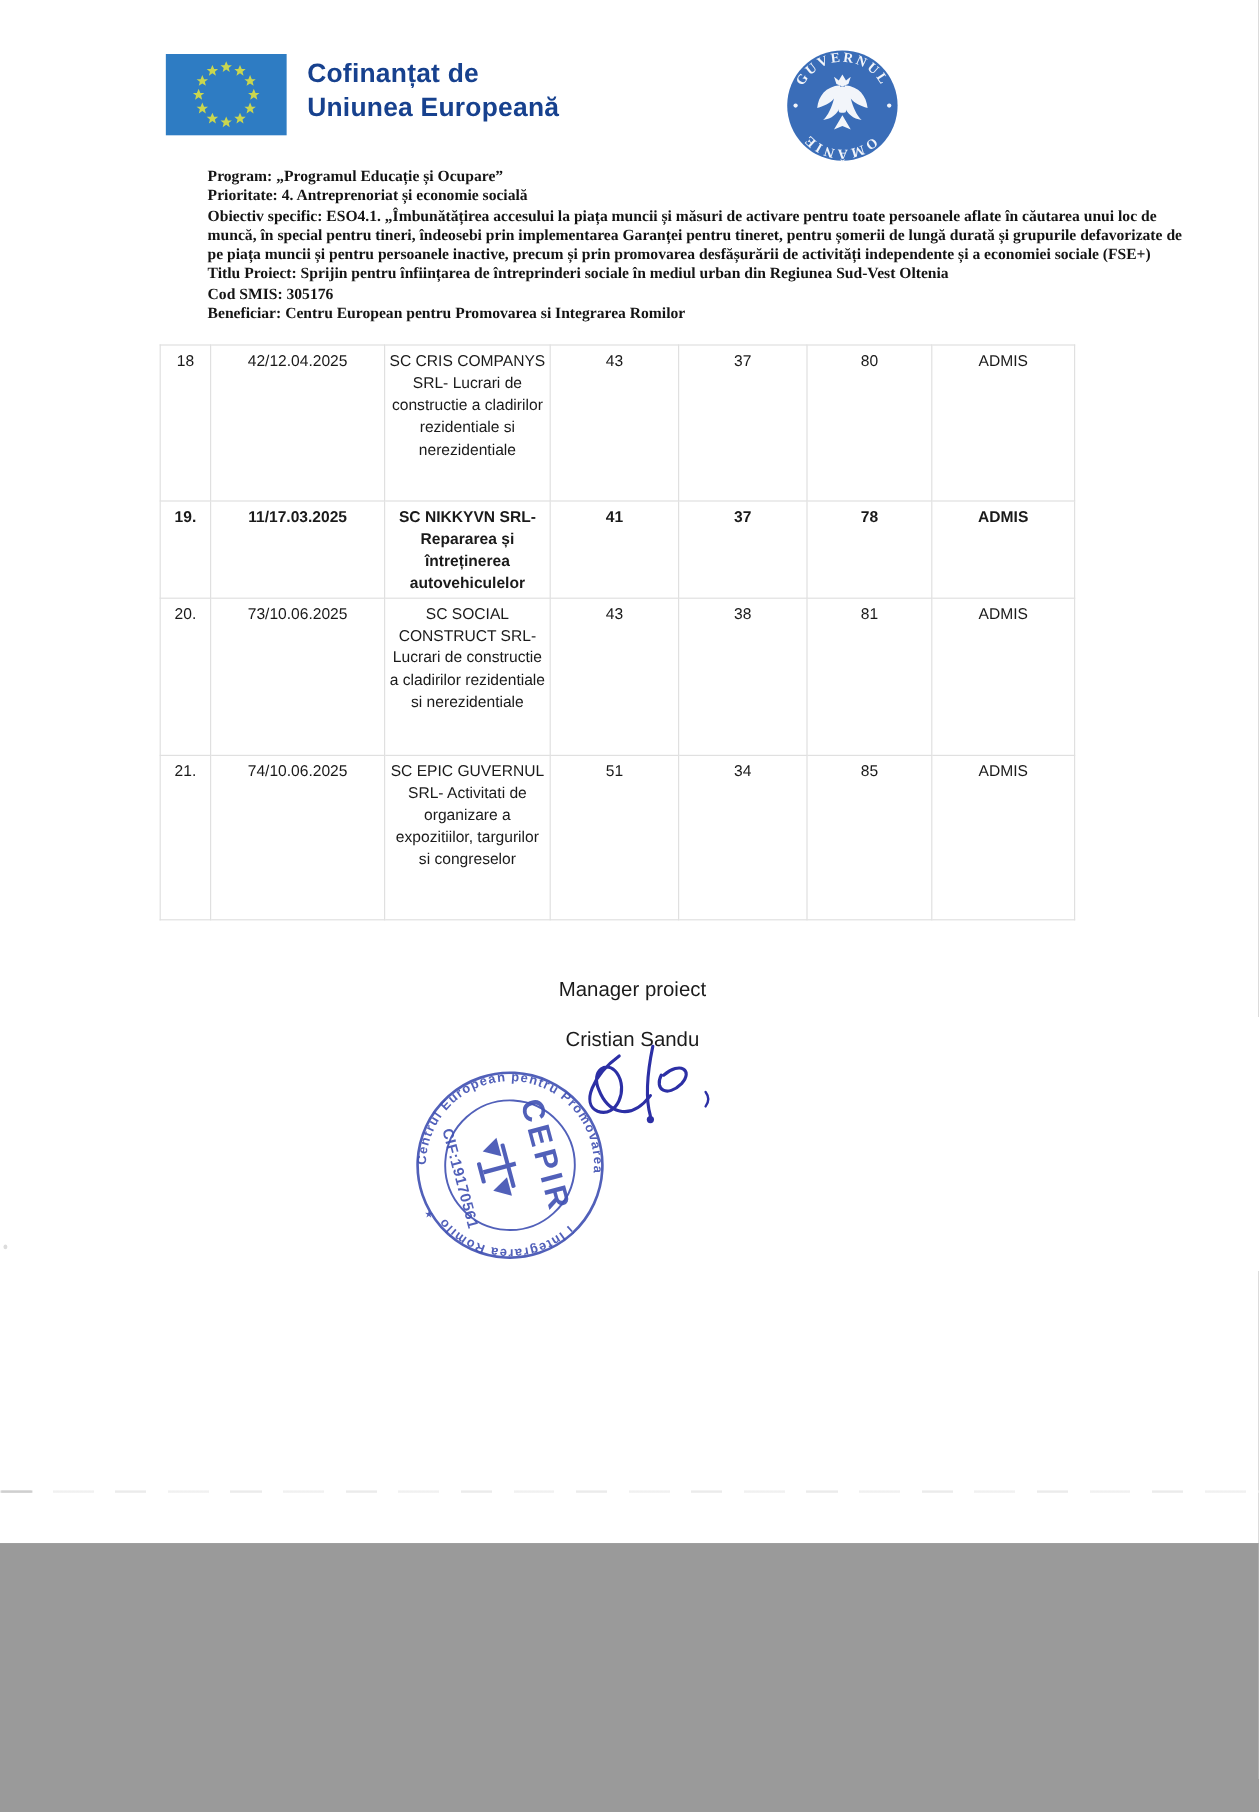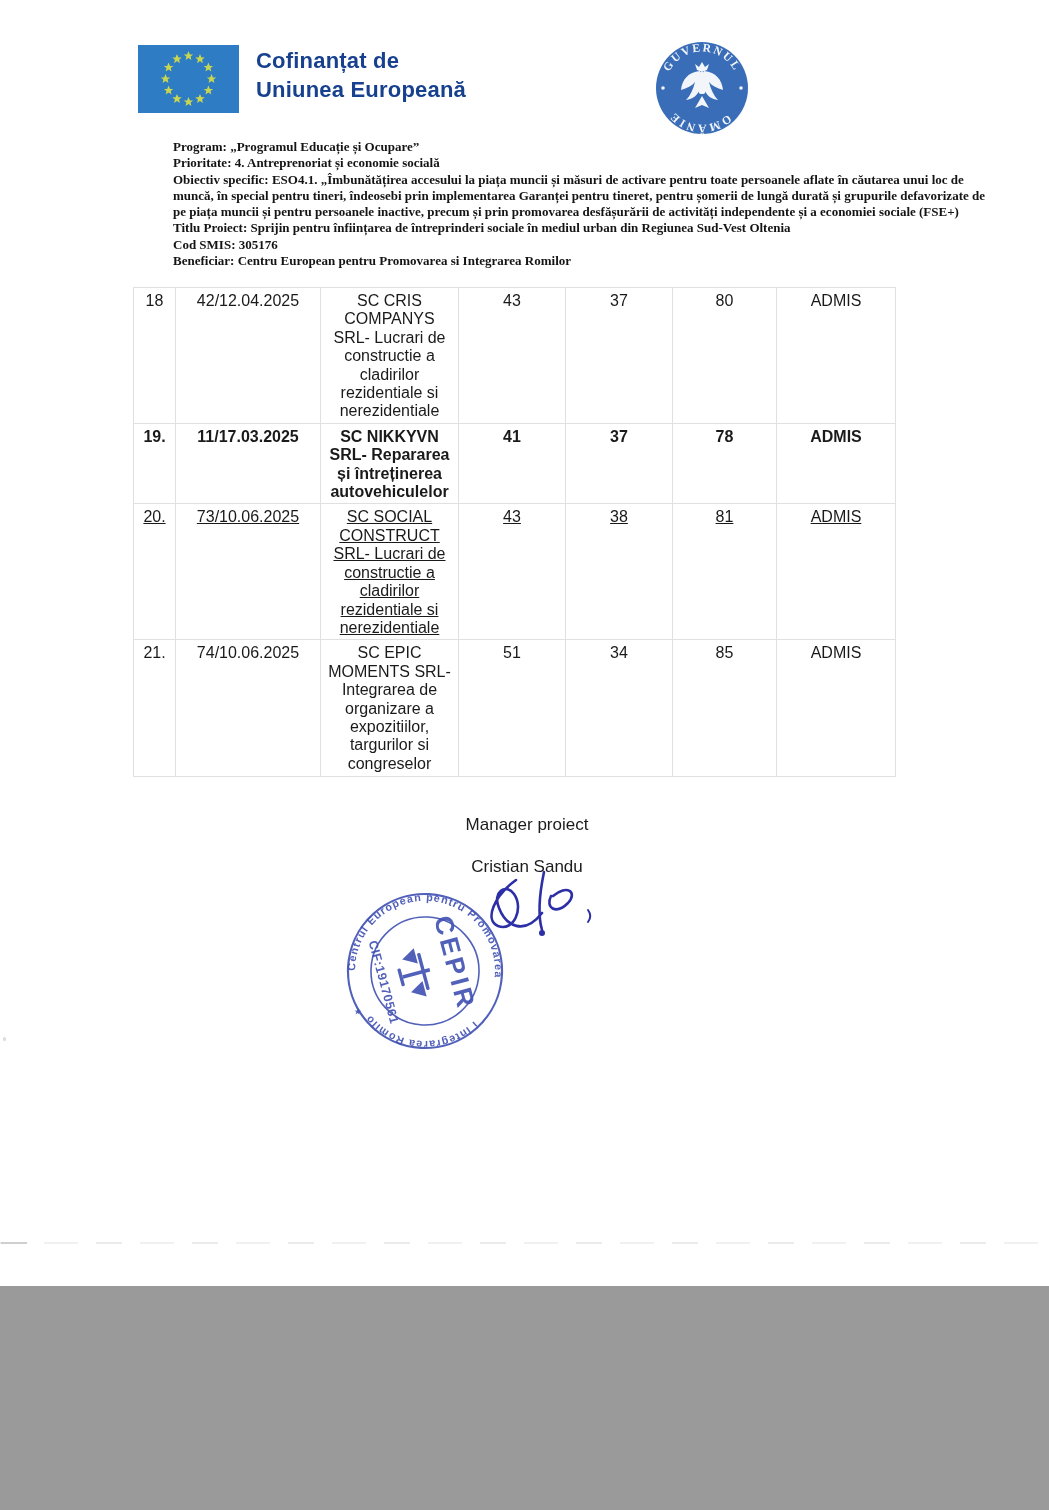--- a/index.html
+++ b/index.html
@@ -20,27 +20,27 @@
   .info{
     position:absolute;left:145px;top:139px;width:815px;
     font-family:"Liberation Serif",serif;font-weight:bold;
     font-size:13px;line-height:16.3px;color:#141414;margin-left:28px;
   }
   .info .line{margin:0;}
   
   table.score{
     position:absolute;left:133px;top:287px;width:762px;
     border-collapse:collapse;table-layout:fixed;
-    font-size:16px;line-height:18.4px;color:#1a1a1a;
+    font-size:13px;line-height:18.4px;color:#1a1a1a;
   }
   table.score td{
     border:1px solid #e0e0e0;vertical-align:top;text-align:center;
     padding:4px 3px 2px 3px;overflow:hidden;
   }
-  tr.r1{height:130px;} tr.r2{height:74px;font-weight:bold;} tr.r3{height:131px;text-decoration:underline;} tr.r4{height:137px;}
+  tr.r1{height:130px;} tr.r2{height:74px;font-weight:bold;} tr.r3{height:131px;} tr.r4{height:137px;}
   
   .manager-label{position:absolute;left:0;top:815px;width:1054px;text-align:center;font-size:17px;color:#1b1b1b;}
   .manager-name{position:absolute;left:0;top:857px;width:1054px;text-align:center;font-size:17px;color:#1b1b1b;}
   .stamp-wrap{position:absolute;left:340px;top:886px;width:170px;height:170px;transform:rotate(3deg);}
   .sig-wrap{position:absolute;left:452px;top:866px;}
   
   .scan-line{
     position:absolute;left:0;top:1242px;width:1049px;height:2px;
     background:repeating-linear-gradient(90deg,#e9e9e9 0 26px,#ffffff 26px 44px,#efefef 44px 78px,#ffffff 78px 96px);
     opacity:.9;
@@ -149,21 +149,21 @@
         <td>73/10.06.2025</td>
         <td>SC SOCIAL CONSTRUCT SRL- Lucrari de constructie a cladirilor rezidentiale si nerezidentiale</td>
         <td>43</td>
         <td>38</td>
         <td>81</td>
         <td>ADMIS</td>
       </tr>
       <tr class="r4">
         <td>21.</td>
         <td>74/10.06.2025</td>
-        <td>SC EPIC MOMENTS SRL- Integrarea de organizare a expozitiilor, targurilor si congreselor</td>
+        <td>SC EPIC GUVERNUL SRL- Activitati de organizare a expozitiilor, targurilor si congreselor</td>
         <td>51</td>
         <td>34</td>
         <td>85</td>
         <td>ADMIS</td>
       </tr>
     </tbody>
   </table>
 
   <div class="manager-label">Manager proiect</div>
   <div class="manager-name">Cristian Sandu</div>

